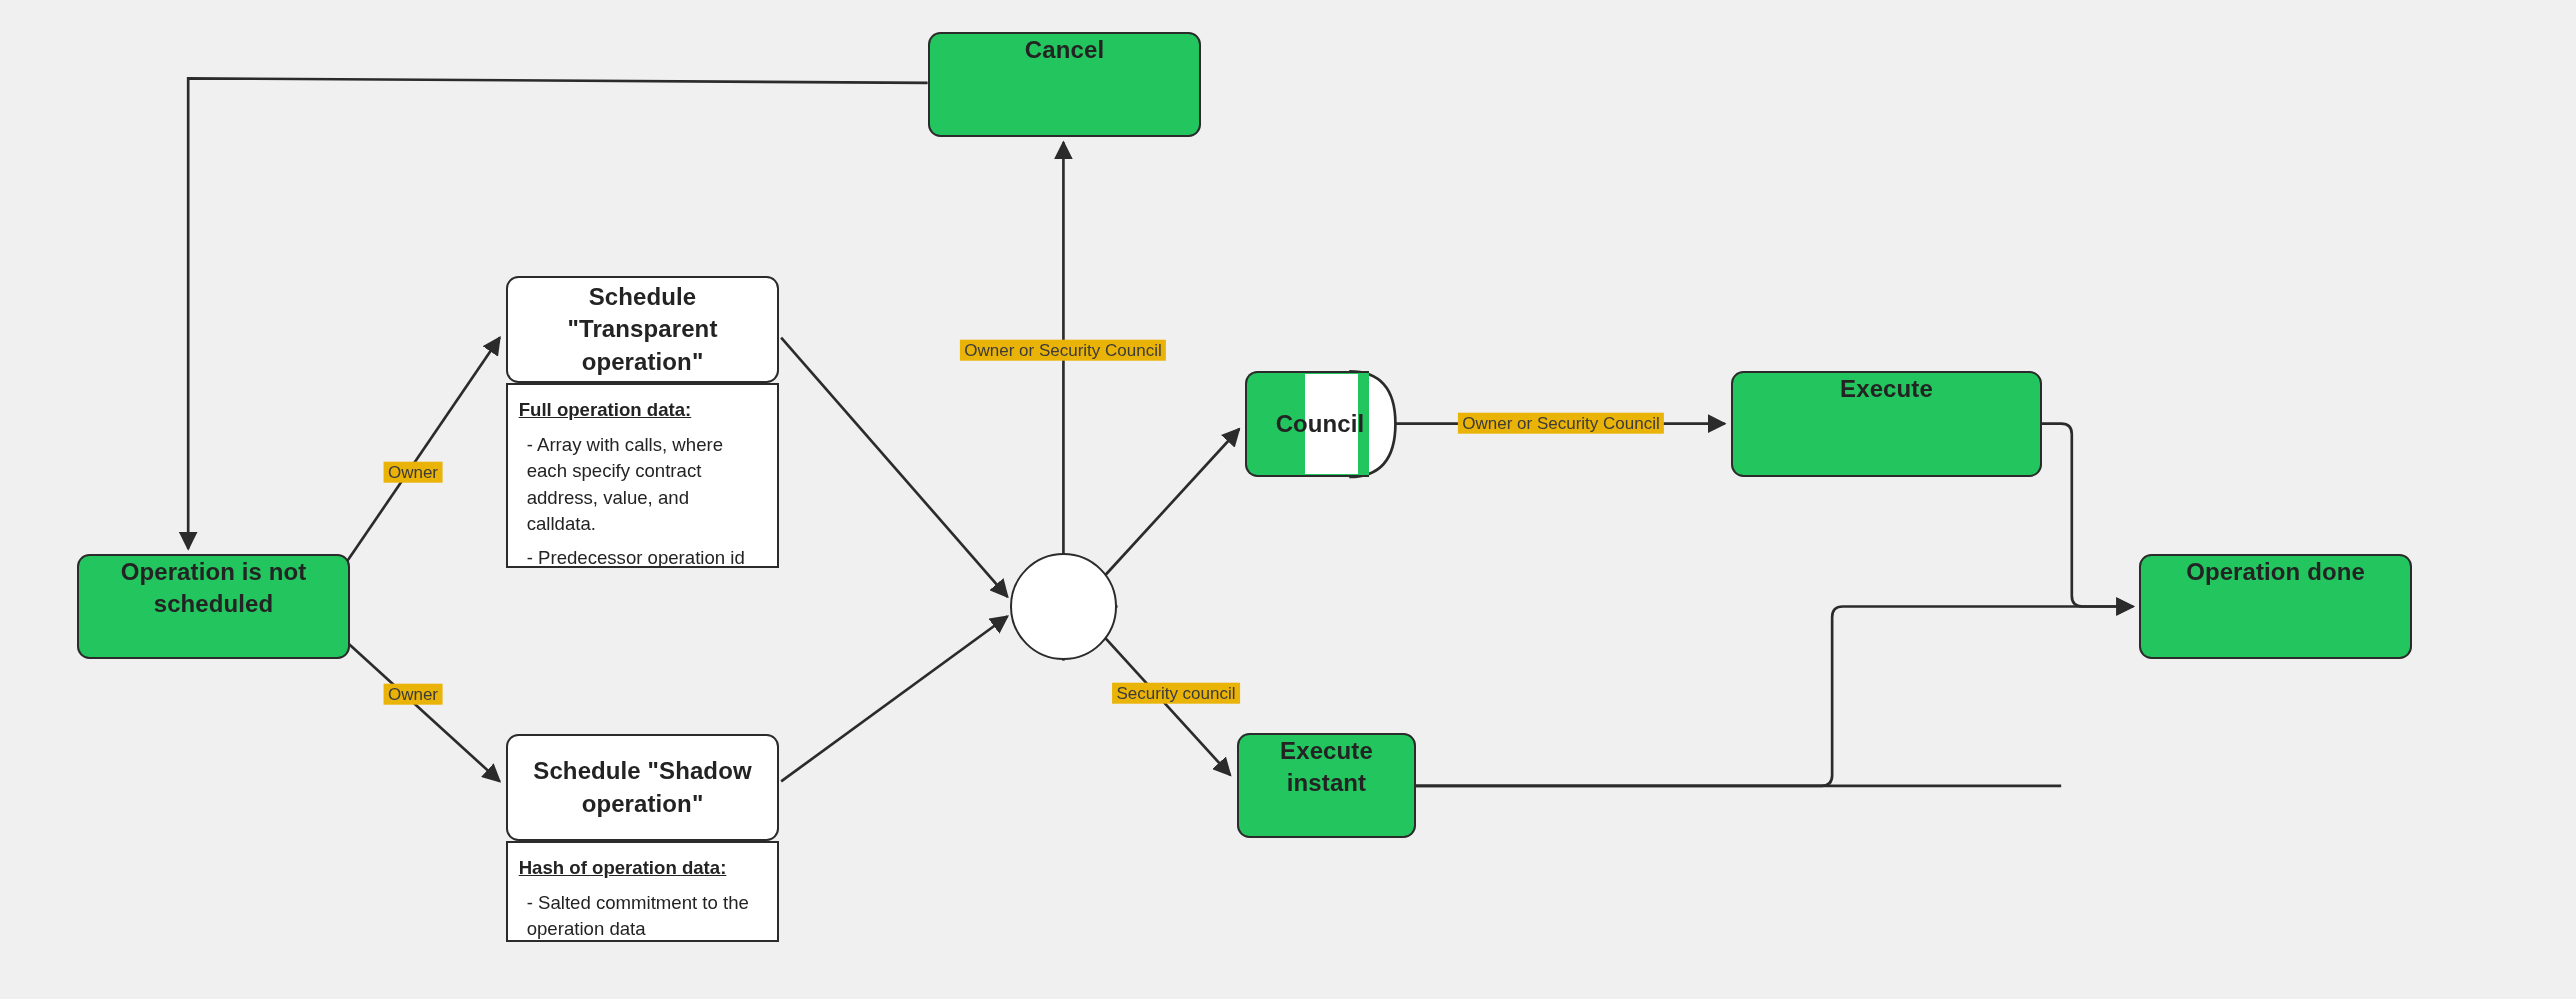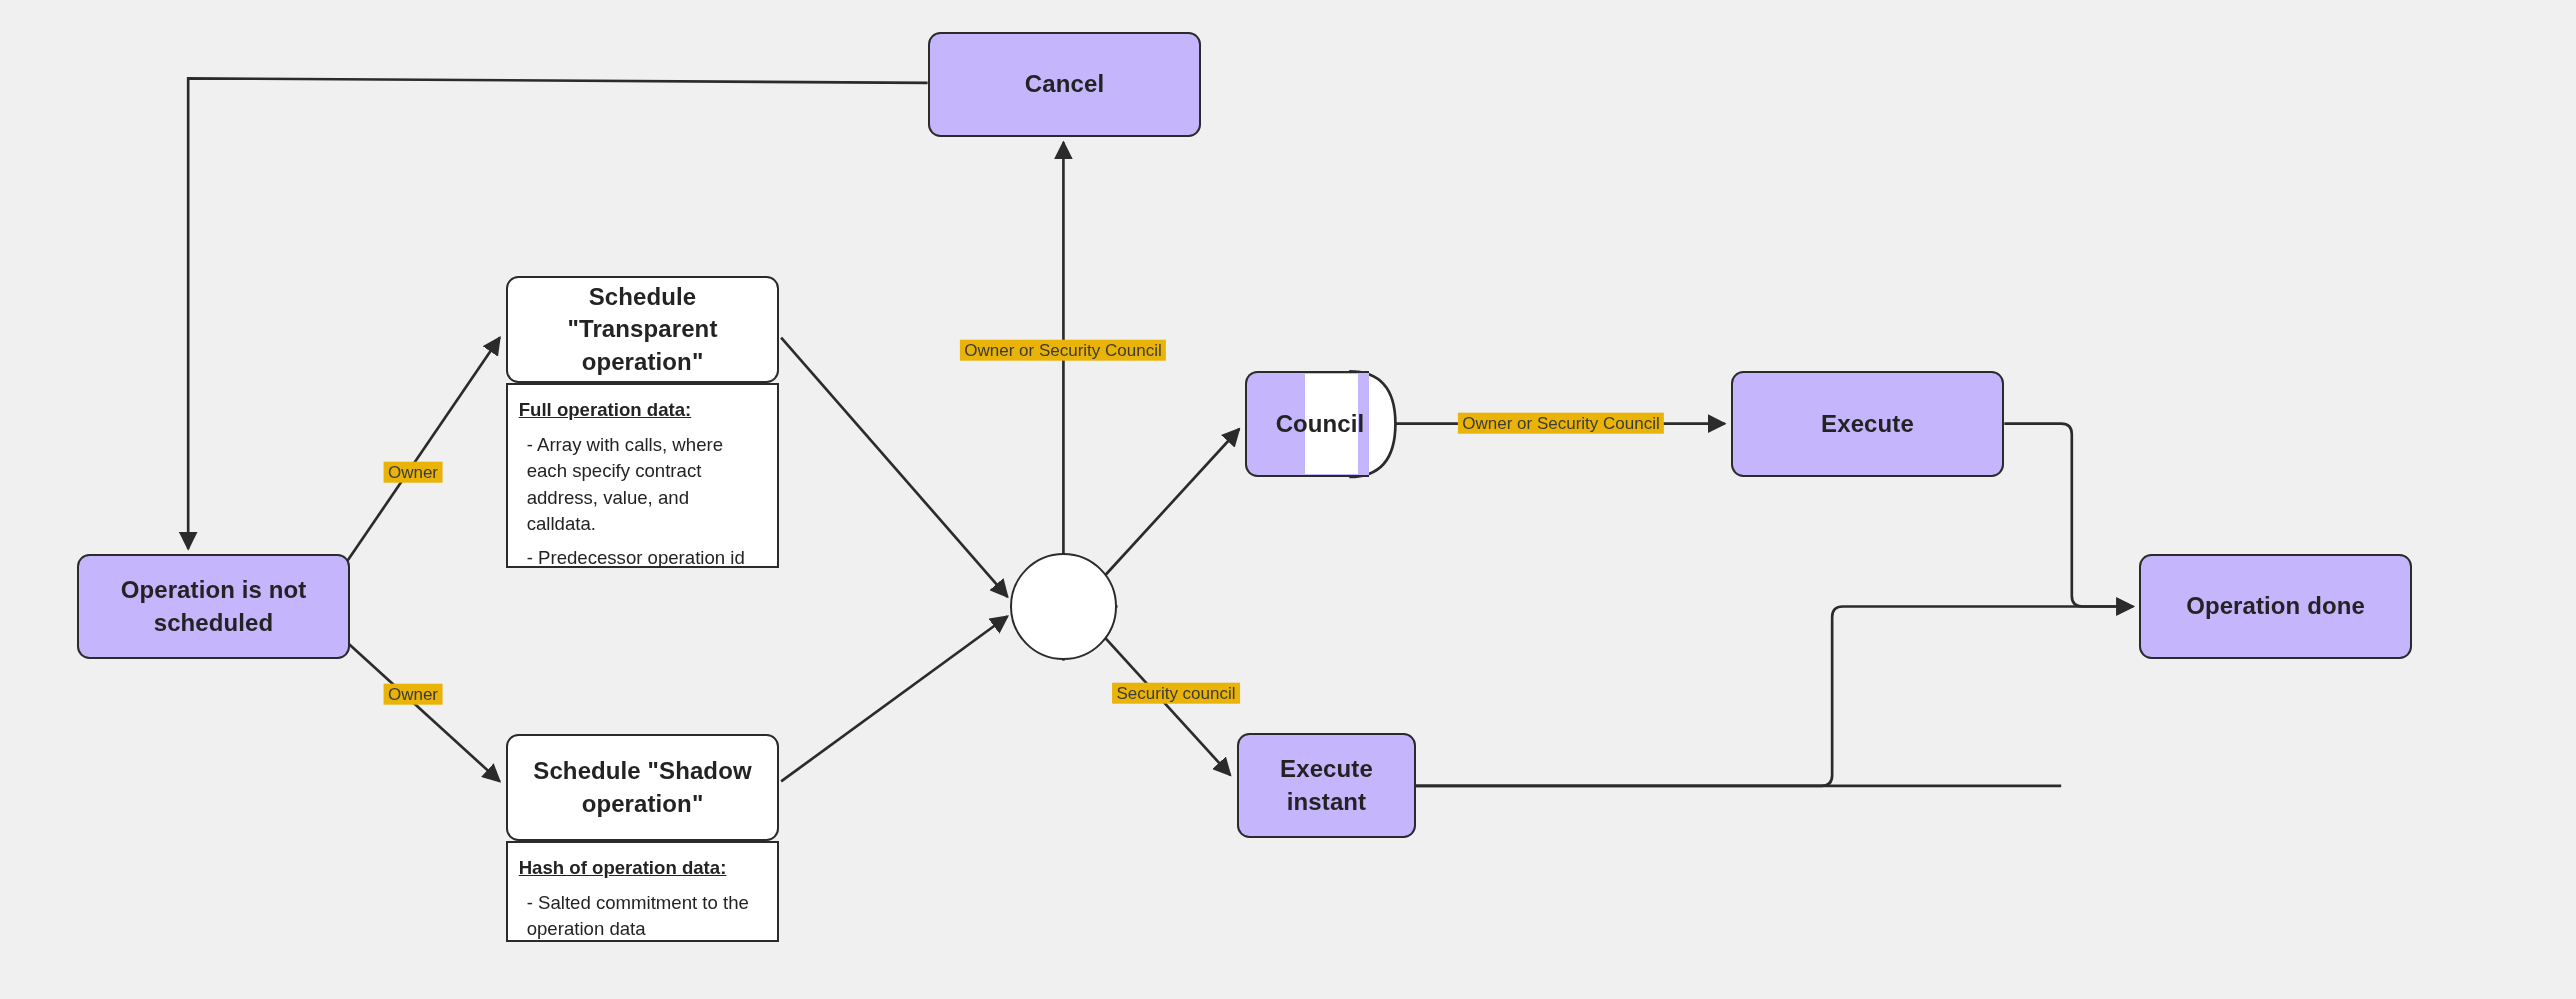--- a/index.html
+++ b/index.html
@@ -26,25 +26,25 @@
     position: absolute;
     left: 0;
     top: 0;
     width: 2576px;
     height: 1000px;
     pointer-events: none;
   }
   .node {
     position: absolute;
     box-sizing: border-box;
-    background: #c4b5fd;
+    background: #22c55e;
     border: 2.7px solid #2b2b2b;
     border-radius: 12.4px;
     display: flex;
-    align-items: center;
+    align-items: flex-start;
     justify-content: center;
     text-align: center;
   }
   .node-label {
     font-weight: bold;
     font-size: 24px;
     line-height: 1.35;
     letter-spacing: 0.1px;
     color: #232323;
     padding: 0 10.7px;
@@ -190,21 +190,21 @@
   <div class="node" style="left:1245px; top:371px; width:124px; height:106px;
               border-right:none; border-top-right-radius:0; border-bottom-right-radius:0;
               justify-content:flex-start;">
   </div>
   <div style="position:absolute; left:1305px; top:374px; width:53px; height:100px; background:#ffffff;"></div>
   <div style="position:absolute; left:1245px; top:371px; width:150px; height:106px;
               display:flex; align-items:center; justify-content:center;">
     <span class="node-label">Council</span>
   </div>
 
-  <div class="node" style="left:1731px; top:371px; width:273px; height:106px;">
+  <div class="node" style="left:1731px; top:371px; width:311px; height:106px;">
     <span class="node-label">Execute</span>
   </div>
 
   <div class="node" style="left:1237px; top:733px; width:179px; height:105px;">
     <span class="node-label">Execute instant</span>
   </div>
 
   <div class="node" style="left:2139px; top:554px; width:273px; height:105px;">
     <span class="node-label">Operation done</span>
   </div>

